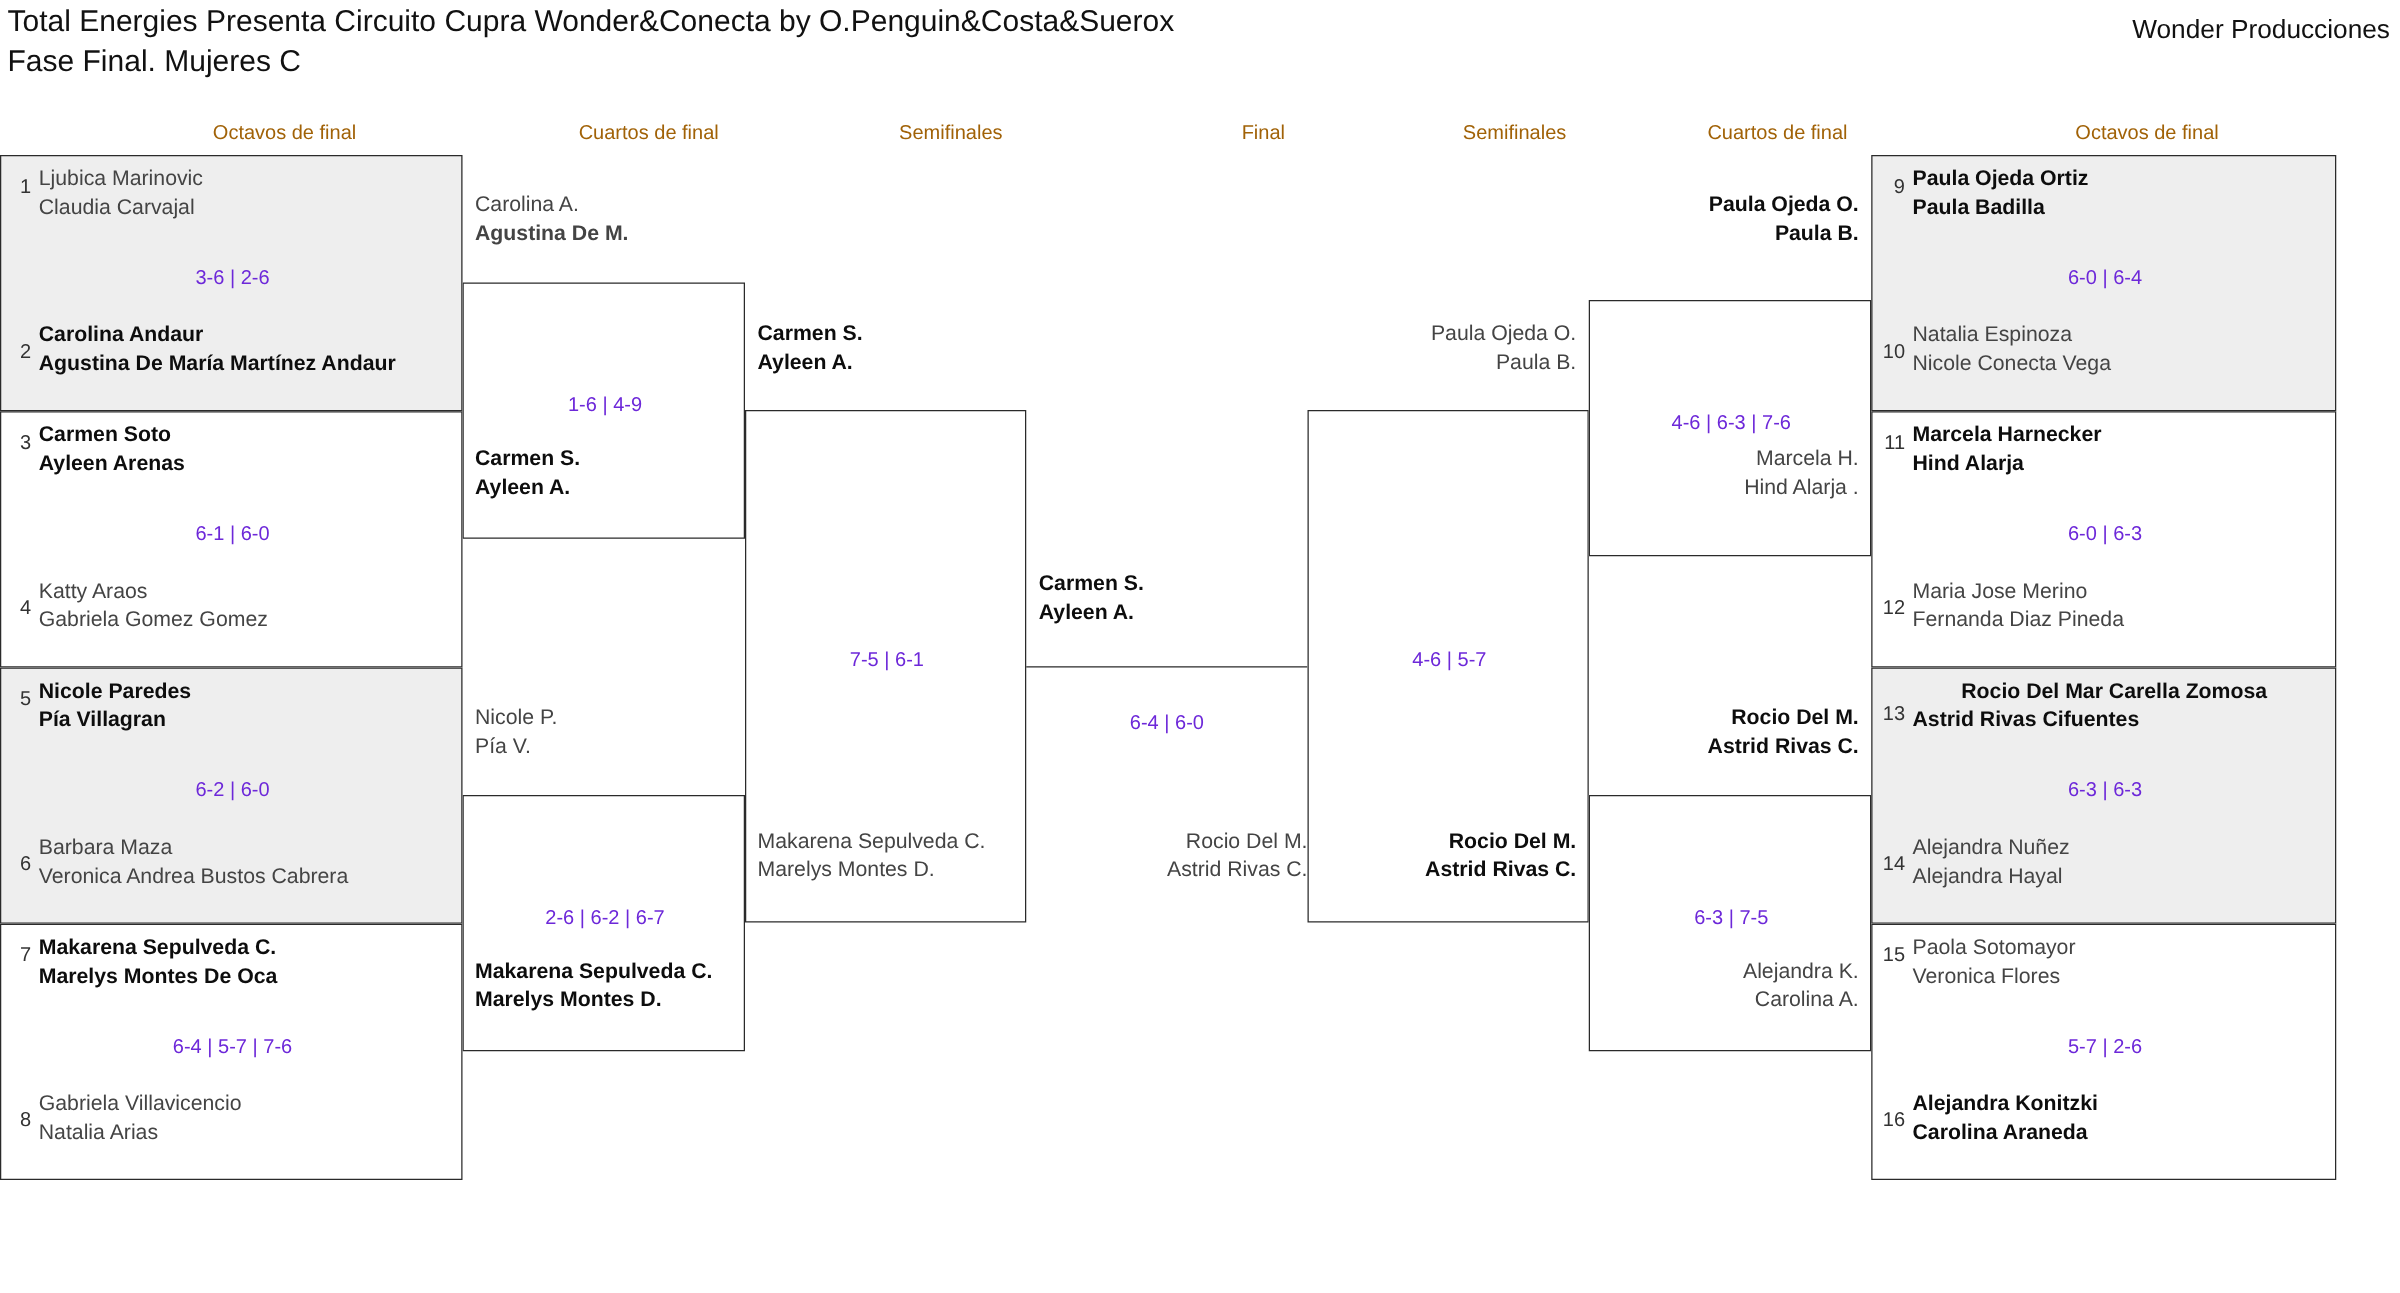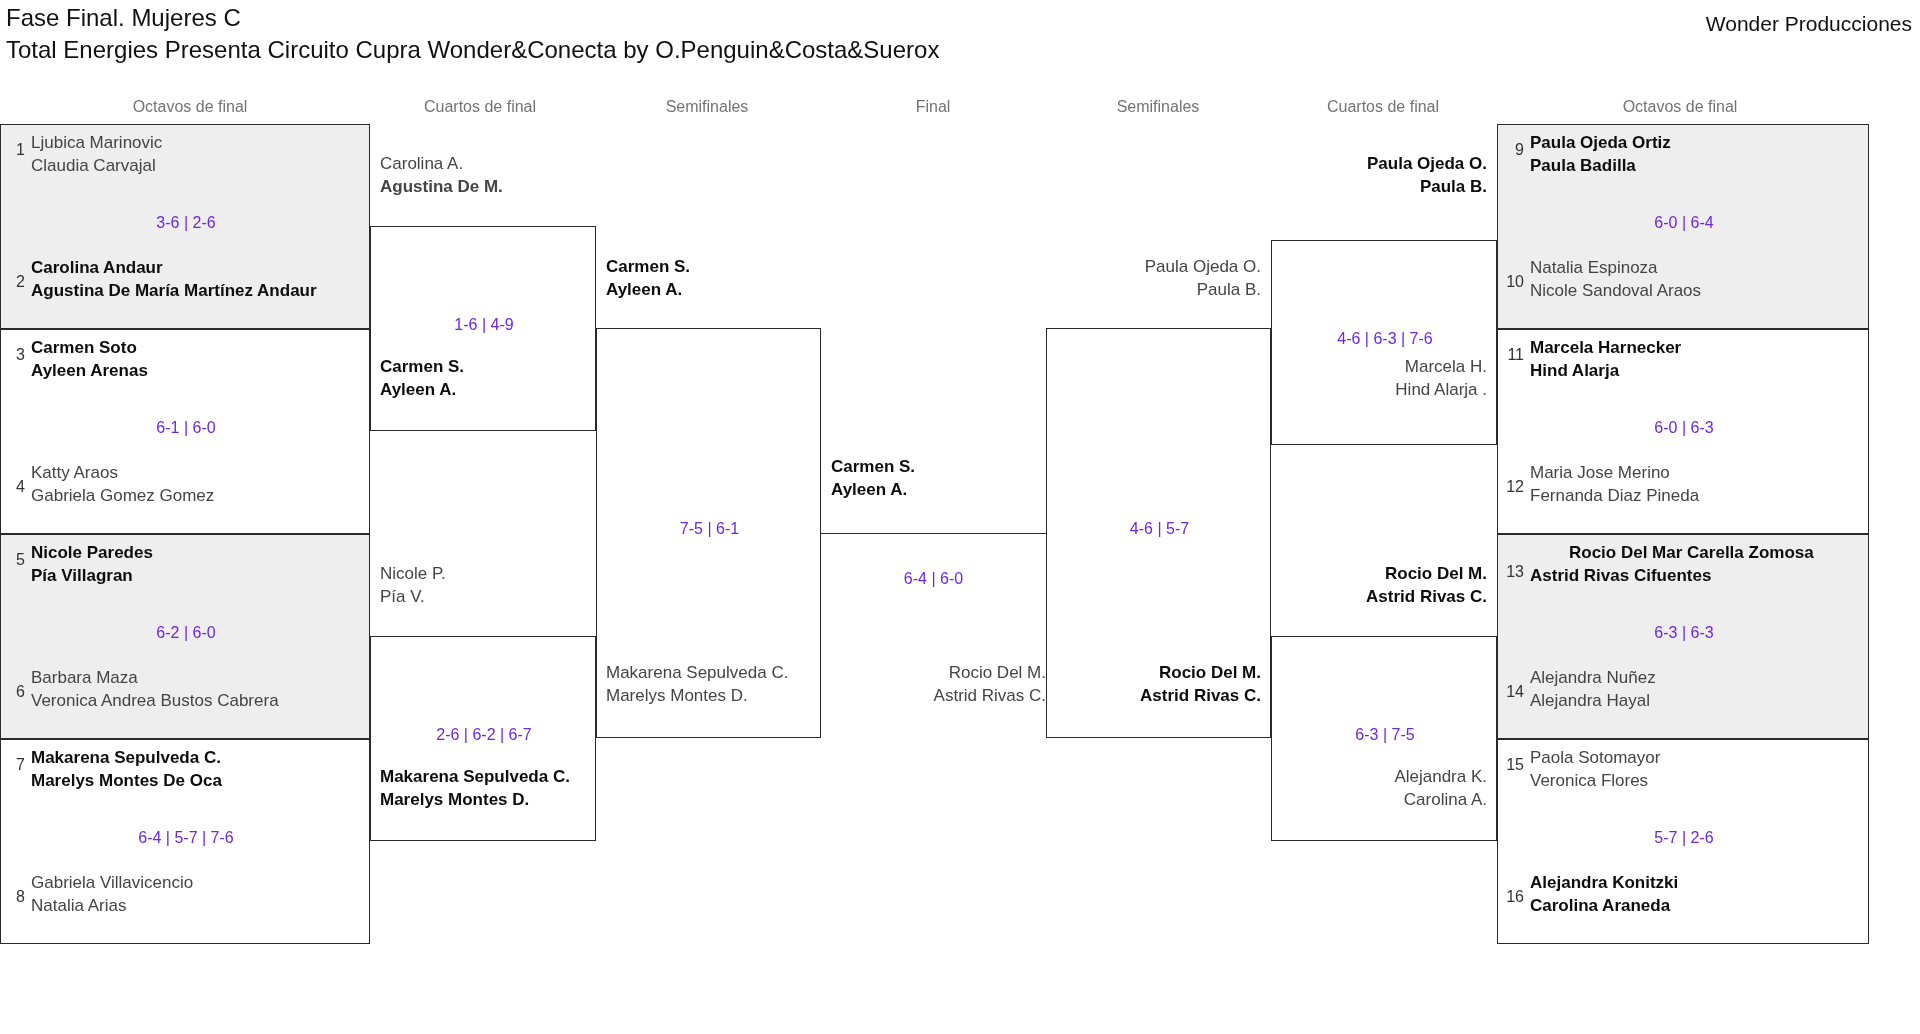--- a/index.html
+++ b/index.html
@@ -13,21 +13,21 @@
   }
   .abs{position:absolute;}
 
   
   #title-block{left:6px;top:2px;width:1250px;}
   .title-line{font-size:24px;line-height:32px;color:#111;white-space:nowrap;}
   #producer{right:8px;top:12px;font-size:21px;color:#111;white-space:nowrap;text-align:right;}
 
   
   .round-header{
-    font-size:16px;color:#737373;text-align:center;white-space:nowrap;
+    font-size:16px;color:#a16207;text-align:right;white-space:nowrap;
     top:98px;
   }
 
   
   .match{
     box-sizing:border-box;
     border:1px solid #2a2a2a;
     background:#ffffff;
   }
   .match.shaded{background:#eeeeee;}
@@ -49,22 +49,22 @@
     position:absolute;
     font-size:16px;color:#6d28d9;
     white-space:nowrap;
     text-align:center;
   }
 </style>
 </head>
 <body>
 
 <div class="abs" id="title-block">
+  <div class="title-line">Total Energies Presenta Circuito Cupra Wonder&amp;Conecta by O.Penguin&amp;Costa&amp;Suerox</div>
   <div class="title-line">Fase Final. Mujeres C</div>
-  <div class="title-line">Total Energies Presenta Circuito Cupra Wonder&amp;Conecta by O.Penguin&amp;Costa&amp;Suerox</div>
 </div>
 <div class="abs" id="producer">Wonder Producciones</div>
 
 <div class="abs round-header" style="left:95px;width:190px;">Octavos de final</div>
 <div class="abs round-header" style="left:385px;width:190px;">Cuartos de final</div>
 <div class="abs round-header" style="left:612px;width:190px;">Semifinales</div>
 <div class="abs round-header" style="left:838px;width:190px;">Final</div>
 <div class="abs round-header" style="left:1063px;width:190px;">Semifinales</div>
 <div class="abs round-header" style="left:1288px;width:190px;">Cuartos de final</div>
 <div class="abs round-header" style="left:1585px;width:190px;">Octavos de final</div>
@@ -164,21 +164,21 @@
 <div class="abs team right" style="left:1277px;top:765px;width:210px;">Alejandra K.</div>
 <div class="abs team right" style="left:1277px;top:788px;width:210px;">Carolina A.</div>
 
 <div class="abs match shaded" style="left:1497px;top:124px;width:372px;height:205px;">
   <div class="seed" style="left:4px;top:16px;">9</div>
   <div class="team win" style="left:32px;top:6px;">Paula Ojeda Ortiz</div>
   <div class="team win" style="left:32px;top:29px;">Paula Badilla</div>
   <div class="score" style="left:0px;top:89px;width:372px;">6-0 | 6-4</div>
   <div class="seed" style="left:4px;top:148px;">10</div>
   <div class="team" style="left:32px;top:131px;">Natalia Espinoza</div>
-  <div class="team" style="left:32px;top:154px;">Nicole Sandoval Araos</div>
+  <div class="team" style="left:32px;top:154px;">Nicole Conecta Vega</div>
 </div>
 
 <div class="abs match" style="left:1497px;top:329px;width:372px;height:205px;">
   <div class="seed" style="left:4px;top:16px;">11</div>
   <div class="team win" style="left:32px;top:6px;">Marcela Harnecker</div>
   <div class="team win" style="left:32px;top:29px;">Hind Alarja</div>
   <div class="score" style="left:0px;top:89px;width:372px;">6-0 | 6-3</div>
   <div class="seed" style="left:4px;top:148px;">12</div>
   <div class="team" style="left:32px;top:131px;">Maria Jose Merino</div>
   <div class="team" style="left:32px;top:154px;">Fernanda Diaz Pineda</div>

